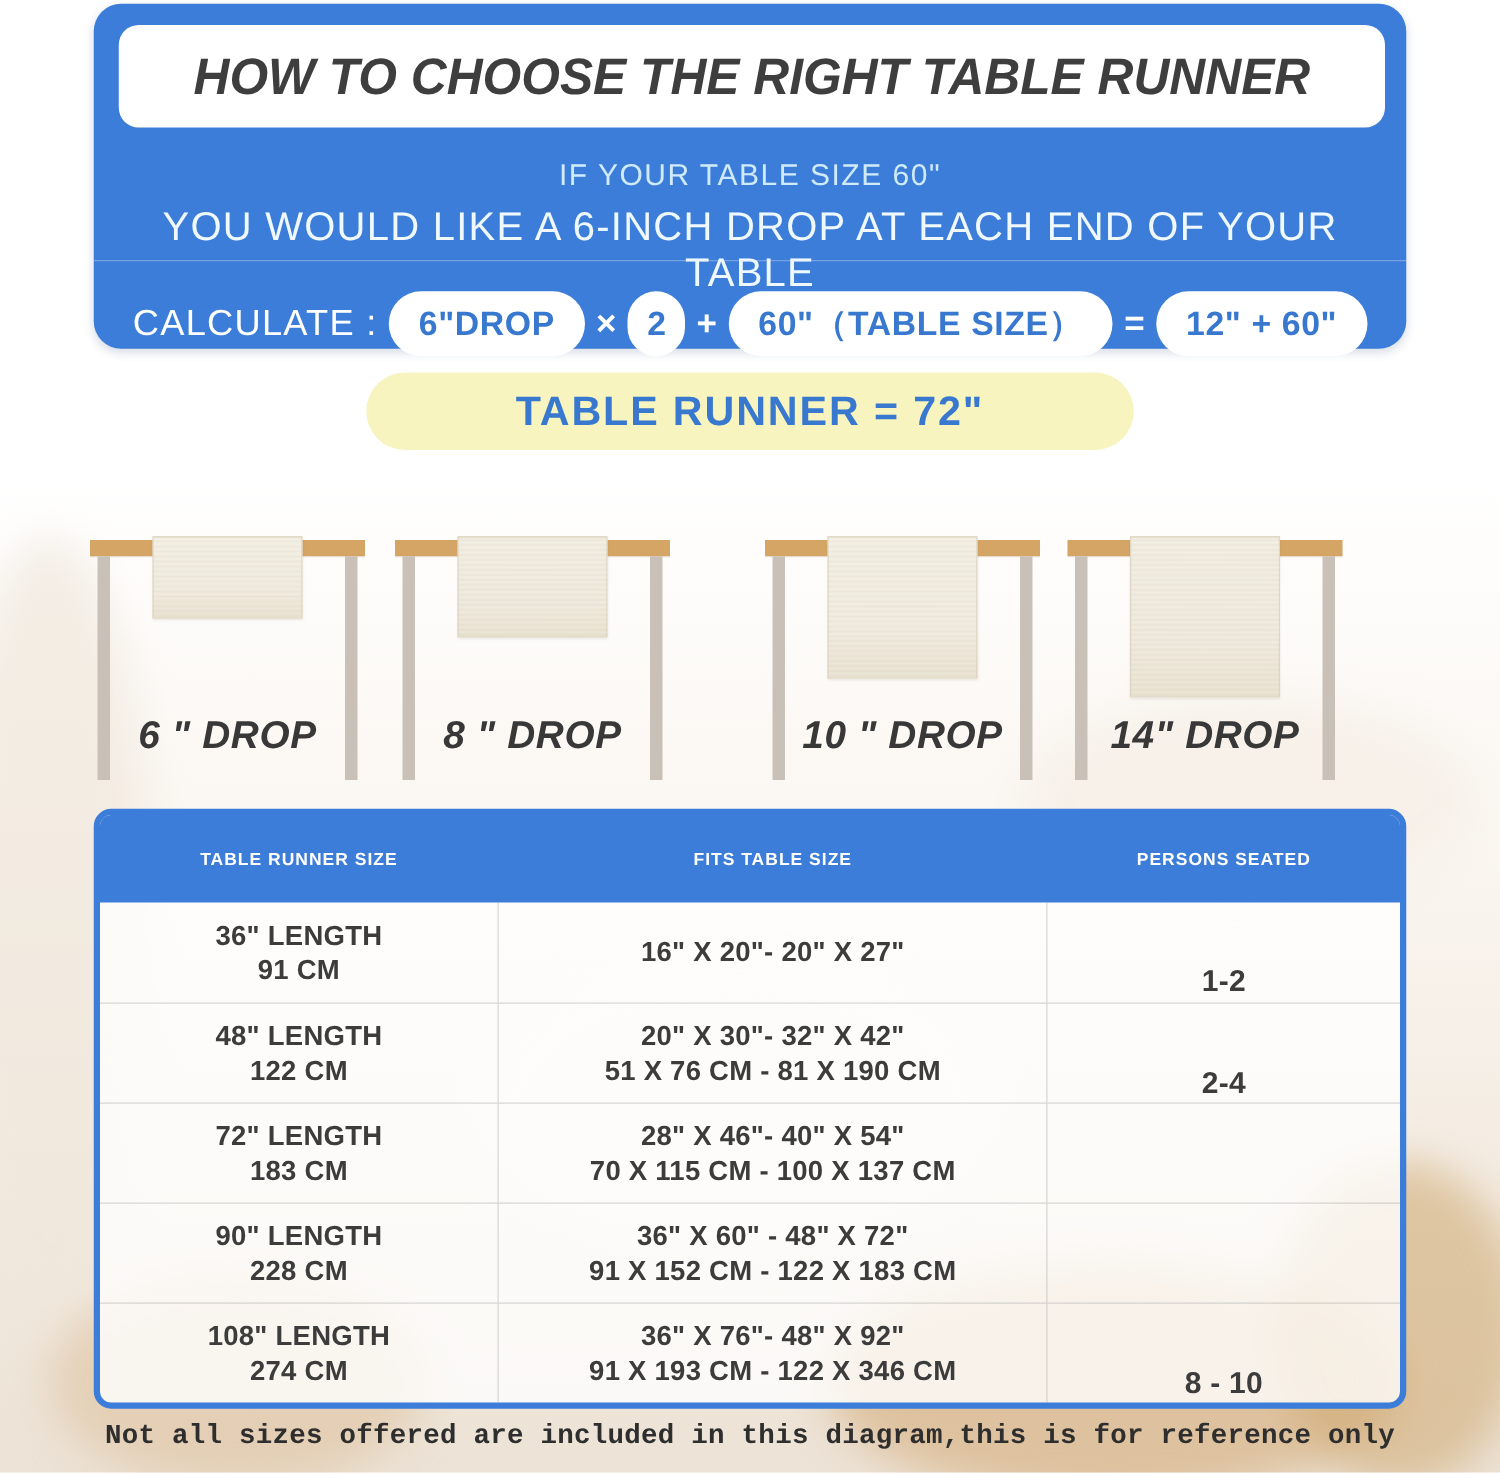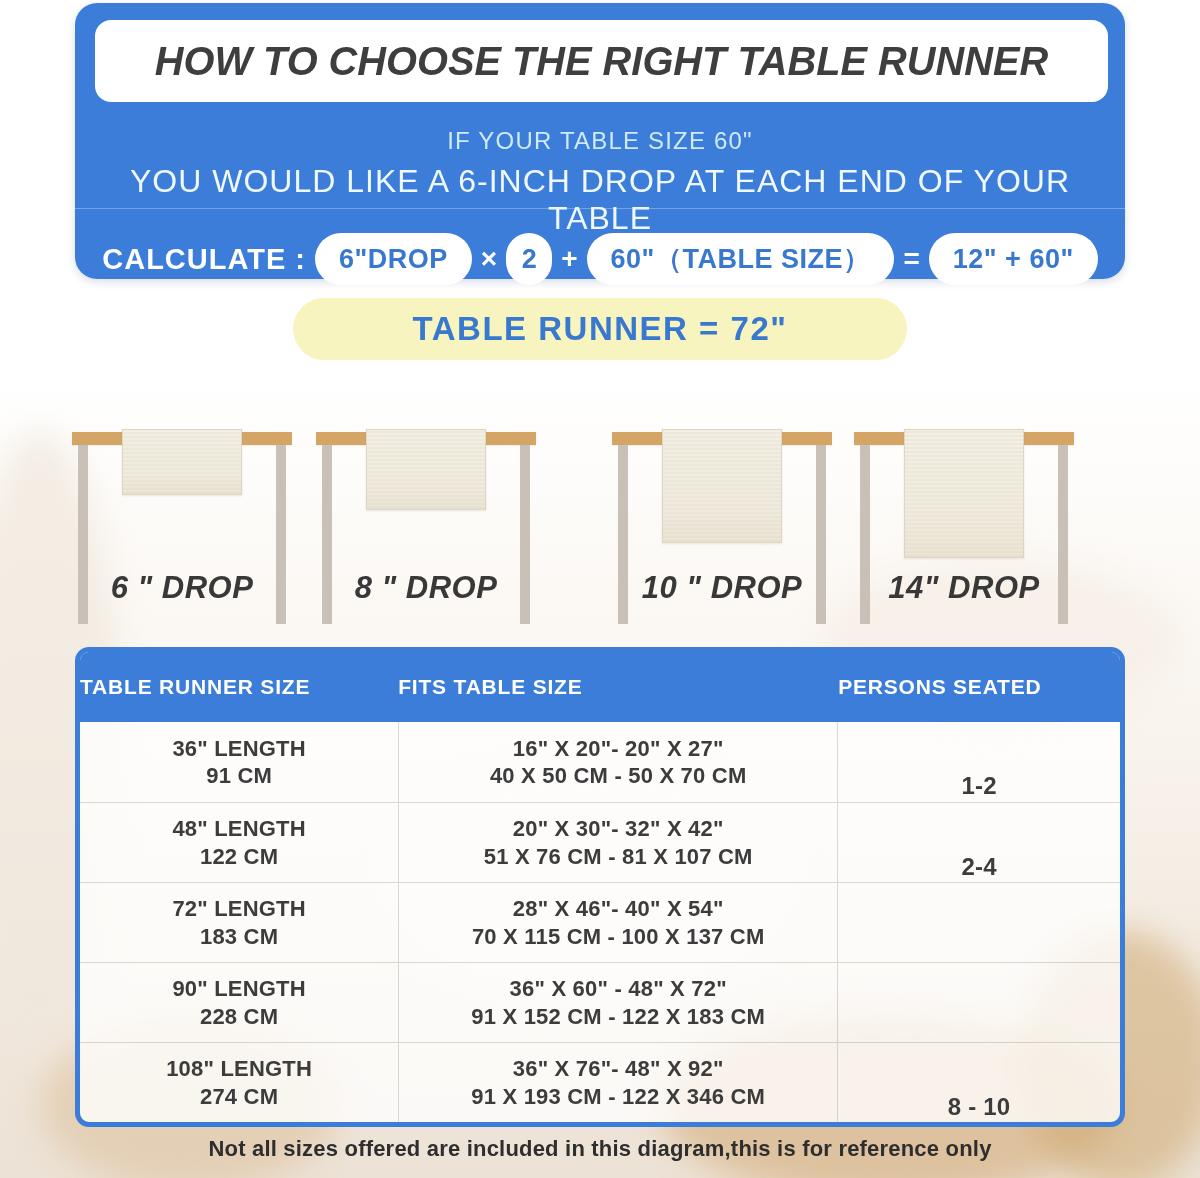--- a/index.html
+++ b/index.html
@@ -49,21 +49,21 @@
   }
   .panel-divider {
     position:absolute; left:0; top:205px; width:100%; height:1px;
     background:rgba(225,235,245,.35);
   }
   .calc-row {
     position:absolute; left:10px; right:10px; top:230px;
     display:flex; align-items:center; justify-content:center; gap:9px;
     white-space:nowrap;
   }
-  .calc-label { color:#ffffff; font-size:29px; font-weight:bold; letter-spacing:1px; }
+  .calc-label { color:#ffffff; font-size:29px; font-weight:normal; letter-spacing:1px; }
   .pill {
     background:#ffffff; color:#3878ce; font-weight:bold; font-size:27px;
     height:52px; line-height:52px; padding:0 24px; border-radius:28px;
     letter-spacing:.5px;
   }
   .badge {
     background:#ffffff; color:#3878ce; font-weight:bold; font-size:27px;
     width:46px; height:52px; line-height:52px; border-radius:26px; text-align:center;
   }
   .op { color:#ffffff; font-size:28px; font-weight:bold; }
@@ -106,37 +106,37 @@
     left:75px; top:647px; width:1050px; height:480px;
     border:5px solid #3b7dd8; border-radius:14px;
     background:rgba(255,255,255,.78); overflow:hidden;
   }
   .size-header {
     height:70px; background:#3b7dd8;
     display:grid; grid-template-columns:30.6% 42.3% 27.1%;
     align-items:center;
   }
   .size-header > div {
-    color:#ffffff; font-size:21px; font-weight:bold; letter-spacing:.8px;
+    text-align:center; color:#ffffff; font-size:14px; font-weight:bold; letter-spacing:.8px;
   }
   .size-body { display:grid; grid-template-rows:repeat(5,80px); }
   .size-row { display:grid; grid-template-columns:30.6% 42.3% 27.1%; }
   .size-row + .size-row { border-top:1px solid rgba(140,140,140,.32); }
   .cell {
     display:flex; flex-direction:column; align-items:center; justify-content:center;
     color:#3c3c3c; font-size:22px; font-weight:bold; line-height:1.25;
     letter-spacing:.2px; text-align:center;
   }
   .cell-mid { border-left:1px solid rgba(140,140,140,.32); border-right:1px solid rgba(140,140,140,.32); }
   .cell-persons { font-size:24px;margin-top:48px; }
 
   
   .footer-note {
     left:0; top:1136px; width:100%;
-    text-align:center; font-size:22px; font-weight:bold; color:#2e2e2e; letter-spacing:.2px;
+    text-align:center; font-size:22px; font-weight:bold; color:#2e2e2e; letter-spacing:.2px;font-family:Liberation Mono, monospace;
   }
 </style>
 </head>
 <body>
 
 <div class="bg-photo">
   <div class="blob b1"></div>
   <div class="blob b2"></div>
   <div class="blob b3"></div>
   <div class="blob b4"></div>
@@ -203,33 +203,32 @@
   </div>
   <div class="size-body">
 
     <div class="size-row">
       <div class="cell">
         <span>36" LENGTH</span>
         <span>91 CM</span>
       </div>
       <div class="cell cell-mid">
         <span>16" X 20"- 20" X 27"</span>
-        <span>40 X 50 CM - 50 X 70 CM</span>
       </div>
       <div class="cell cell-persons">1-2</div>
     </div>
 
     <div class="size-row">
       <div class="cell">
         <span>48" LENGTH</span>
         <span>122 CM</span>
       </div>
       <div class="cell cell-mid">
         <span>20" X 30"- 32" X 42"</span>
-        <span>51 X 76 CM - 81 X 107 CM</span>
+        <span>51 X 76 CM - 81 X 190 CM</span>
       </div>
       <div class="cell cell-persons">2-4</div>
     </div>
 
     <div class="size-row">
       <div class="cell">
         <span>72" LENGTH</span>
         <span>183 CM</span>
       </div>
       <div class="cell cell-mid">

